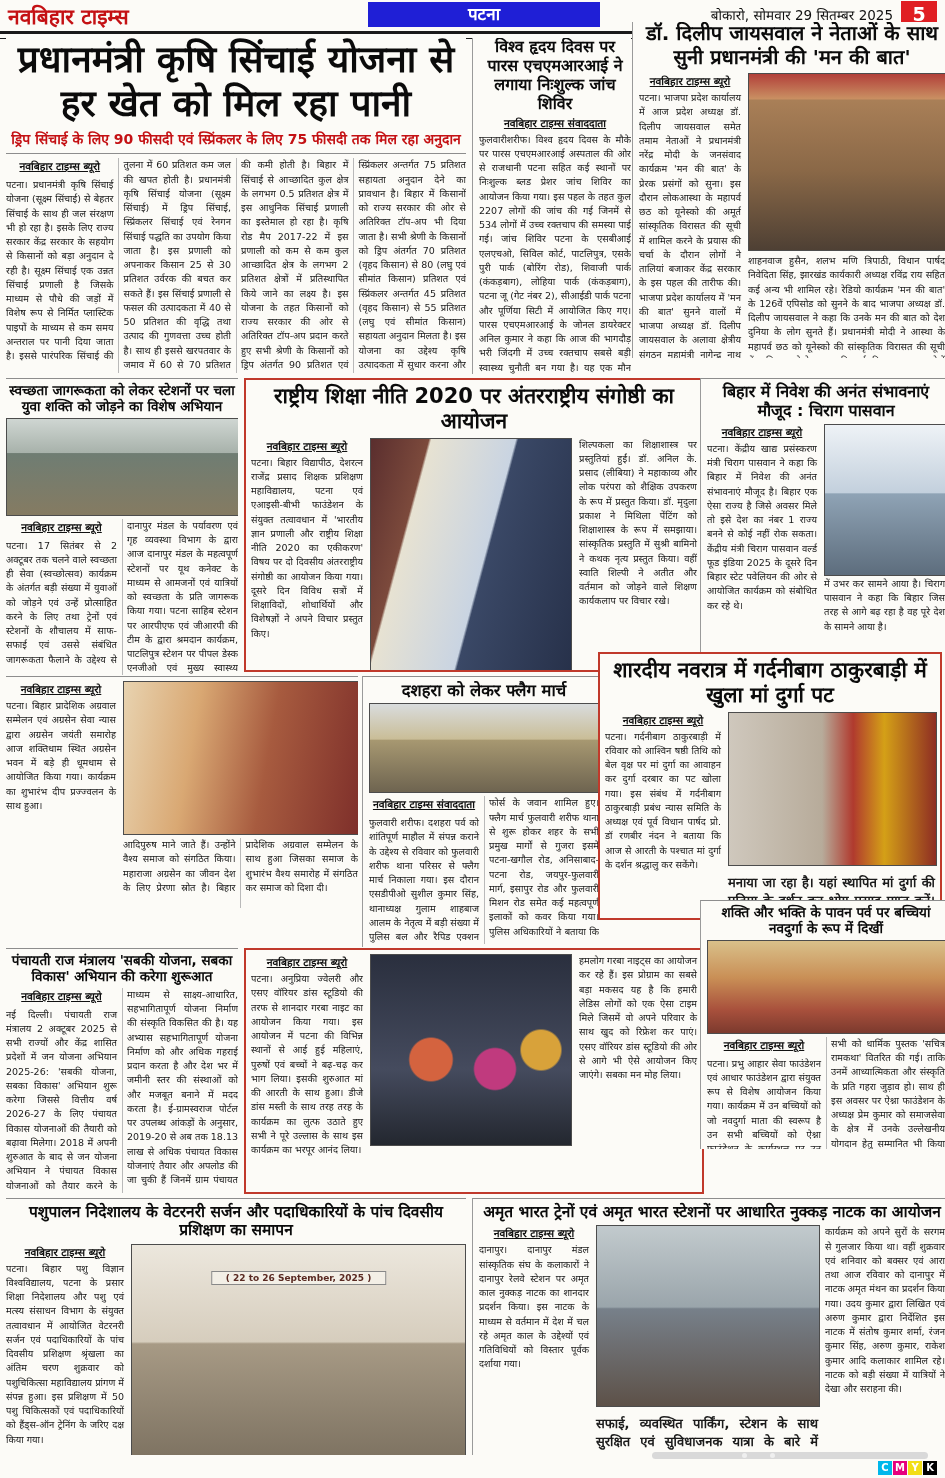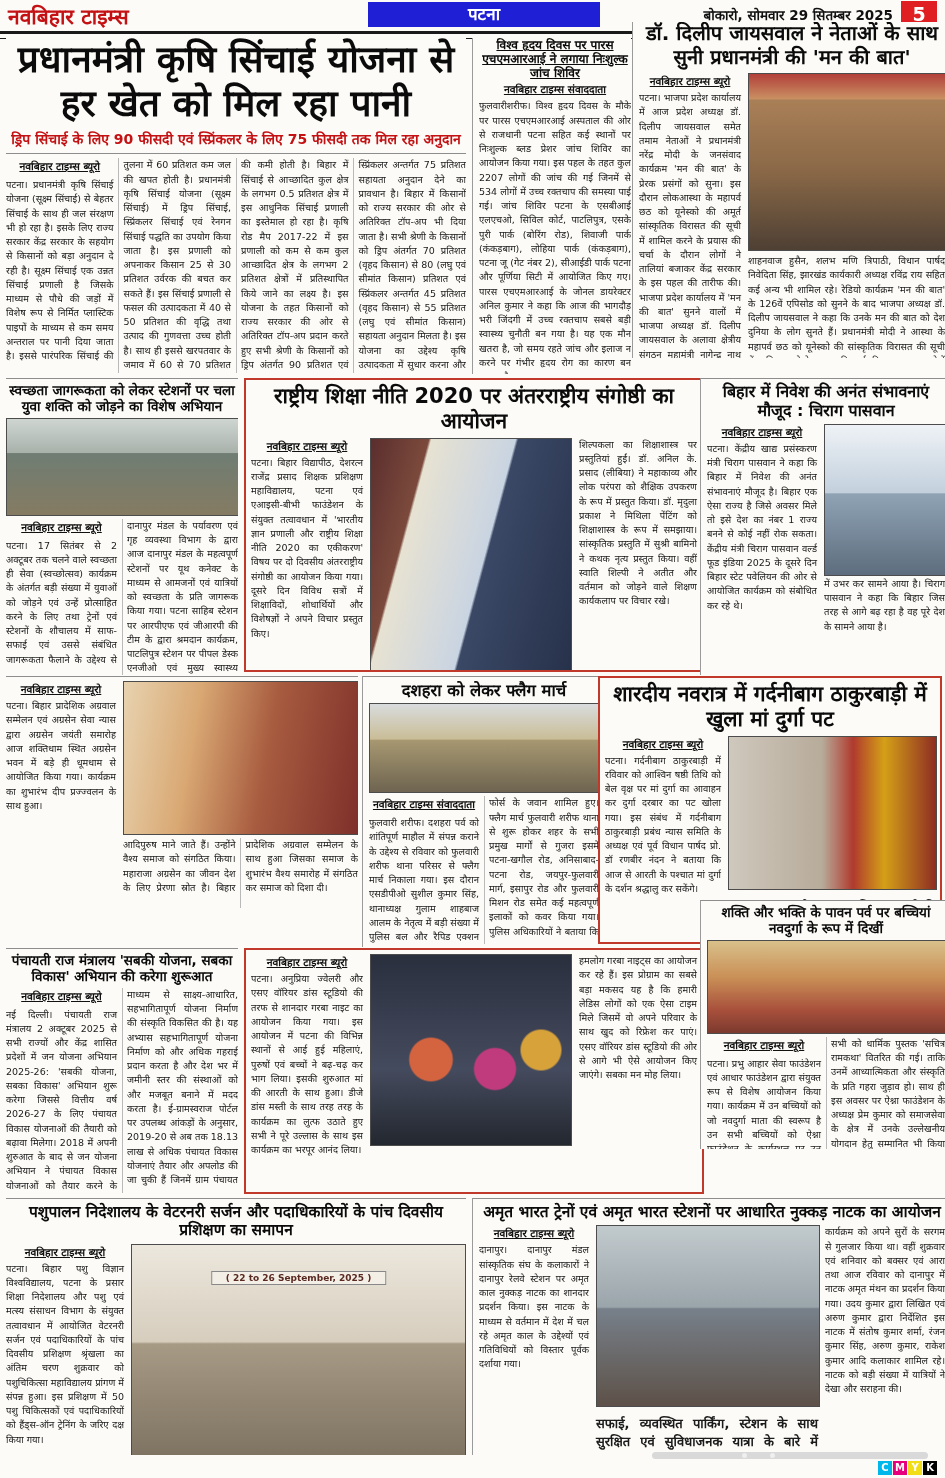--- a/index.html
+++ b/index.html
@@ -3,21 +3,21 @@
 <meta charset="utf-8">
 <style>
   html,body{margin:0;padding:0;background:#e9e7e2;}
   .page{position:relative;width:945px;height:1478px;background:#fcfbf7;margin:0 auto;
         font-family:"DejaVu Sans",sans-serif;color:#161616;overflow:hidden;}
   
   .masthead{position:absolute;left:0;top:0;width:945px;height:30px;}
   .paper-name{position:absolute;left:8px;top:2px;font-size:21px;font-weight:bold;color:#c41114;}
   .edition-box{position:absolute;left:368px;top:2px;width:232px;height:25px;background:#1f1fd6;
                color:#fff;font-size:17px;font-weight:bold;text-align:center;line-height:25px;}
-  .dateline{position:absolute;right:52px;top:6px;font-size:13.5px;font-weight:bold;color:#111;margin-left:8px;}
+  .dateline{position:absolute;right:52px;top:6px;font-size:13.5px;font-weight:normal;color:#111;margin-left:8px;}
   .pagenum-box{position:absolute;right:8px;top:1px;width:36px;height:27px;background:#e01f23;
                color:#fff;font-size:19px;font-weight:bold;text-align:center;line-height:27px;}
   .masthead-rule{position:absolute;left:0;top:31px;width:945px;height:4px;
                  border-top:3px solid #1a1a1a;border-bottom:1px solid #1a1a1a;}
   
   .art{position:absolute;overflow:hidden;background:#fcfbf7;}
   .hl{font-weight:bold;text-align:center;color:#0b0b0b;line-height:1.18;}
   .subhl{font-weight:bold;text-align:center;color:#c41114;}
   .byline{display:block;font-weight:bold;text-decoration:underline;text-align:center;
           font-size:10.5px;margin:1px auto 3px auto;color:#111;}
@@ -71,21 +71,21 @@
   <section class="art" style="left:6px;top:38px;width:460px;height:336px;">
     <h1 class="hl" style="font-size:37px;margin:0;">प्रधानमंत्री कृषि सिंचाई योजना से हर खेत को मिल रहा पानी</h1>
     <div class="subhl" style="font-size:14px;margin:4px 0 5px 0;">ड्रिप सिंचाई के लिए 90 फीसदी एवं स्प्रिंकलर के लिए 75 फीसदी तक मिल रहा अनुदान</div>
     <div class="body cols4 hrule-t" style="height:215px;">
       <span class="byline">नवबिहार टाइम्स ब्यूरो</span>
       <span>पटना। प्रधानमंत्री कृषि सिंचाई योजना (सूक्ष्म सिंचाई) से बेहतर सिंचाई के साथ ही जल संरक्षण भी हो रहा है। इसके लिए राज्य सरकार केंद्र सरकार के सहयोग से किसानों को बड़ा अनुदान दे रही है। सूक्ष्म सिंचाई एक उन्नत सिंचाई प्रणाली है जिसके माध्यम से पौधे की जड़ों में विशेष रूप से निर्मित प्लास्टिक पाइपों के माध्यम से कम समय अन्तराल पर पानी दिया जाता है। इससे पारंपरिक सिंचाई की तुलना में 60 प्रतिशत कम जल की खपत होती है। प्रधानमंत्री कृषि सिंचाई योजना (सूक्ष्म सिंचाई) में ड्रिप सिंचाई, स्प्रिंकलर सिंचाई एवं रेनगन सिंचाई पद्धति का उपयोग किया जाता है। इस प्रणाली को अपनाकर किसान 25 से 30 प्रतिशत उर्वरक की बचत कर सकते हैं। इस सिंचाई प्रणाली से फसल की उत्पादकता में 40 से 50 प्रतिशत की वृद्धि तथा उत्पाद की गुणवत्ता उच्च होती है। साथ ही इससे खरपतवार के जमाव में 60 से 70 प्रतिशत की कमी होती है। बिहार में सिंचाई से आच्छादित कुल क्षेत्र के लगभग 0.5 प्रतिशत क्षेत्र में इस आधुनिक सिंचाई प्रणाली का इस्तेमाल हो रहा है। कृषि रोड मैप 2017-22 में इस प्रणाली को कम से कम कुल आच्छादित क्षेत्र के लगभग 2 प्रतिशत क्षेत्रों में प्रतिस्थापित किये जाने का लक्ष्य है। इस योजना के तहत किसानों को राज्य सरकार की ओर से अतिरिक्त टॉप-अप प्रदान करते हुए सभी श्रेणी के किसानों को ड्रिप अंतर्गत 90 प्रतिशत एवं स्प्रिंकलर अन्तर्गत 75 प्रतिशत सहायता अनुदान देने का प्रावधान है। बिहार में किसानों को राज्य सरकार की ओर से अतिरिक्त टॉप-अप भी दिया जाता है। सभी श्रेणी के किसानों को ड्रिप अंतर्गत 70 प्रतिशत (वृहद किसान) से 80 (लघु एवं सीमांत किसान) प्रतिशत एवं स्प्रिंकलर अन्तर्गत 45 प्रतिशत (वृहद किसान) से 55 प्रतिशत (लघु एवं सीमांत किसान) सहायता अनुदान मिलता है। इस योजना का उद्देश्य कृषि उत्पादकता में सुधार करना और कुशल जल प्रबंधन के माध्यम से जल संसाधनों का बेहतर उपयोग सुनिश्चित करना है।</span>
     </div>
   </section>
 
   <section class="art vrule-l" style="left:472px;top:38px;width:152px;height:336px;">
-    <h2 class="hl" style="font-size:12px;margin:0 0 2px 0;text-decoration:underline;">विश्व हृदय दिवस पर पारस एचएमआरआई ने लगाया निःशुल्क जांच शिविर</h2>
+    <h2 class="hl" style="font-size:16px;margin:0 0 2px 0;">विश्व हृदय दिवस पर पारस एचएमआरआई ने लगाया निःशुल्क जांच शिविर</h2>
     <span class="byline">नवबिहार टाइम्स संवाददाता</span>
     <div class="body" style="height:290px;">फुलवारीशरीफ। विश्व हृदय दिवस के मौके पर पारस एचएमआरआई अस्पताल की ओर से राजधानी पटना सहित कई स्थानों पर निःशुल्क ब्लड प्रेशर जांच शिविर का आयोजन किया गया। इस पहल के तहत कुल 2207 लोगों की जांच की गई जिनमें से 534 लोगों में उच्च रक्तचाप की समस्या पाई गई। जांच शिविर पटना के एसबीआई एलएचओ, सिविल कोर्ट, पाटलिपुत्र, एसके पुरी पार्क (बोरिंग रोड), शिवाजी पार्क (कंकड़बाग), लोहिया पार्क (कंकड़बाग), पटना जू (गेट नंबर 2), सीआईडी पार्क पटना और पूर्णिया सिटी में आयोजित किए गए। पारस एचएमआरआई के जोनल डायरेक्टर अनिल कुमार ने कहा कि आज की भागदौड़ भरी जिंदगी में उच्च रक्तचाप सबसे बड़ी स्वास्थ्य चुनौती बन गया है। यह एक मौन खतरा है, जो समय रहते जांच और इलाज न करने पर गंभीर हृदय रोग का कारण बन सकता है।</div>
   </section>
 
   <section class="art vrule-l" style="left:632px;top:22px;width:306px;height:336px;">
     <h1 class="hl" style="font-size:20px;margin:0 0 4px 0;">डॉ. दिलीप जायसवाल ने नेताओं के साथ सुनी प्रधानमंत्री की 'मन की बात'</h1>
     <div class="row">
       <div style="width:102px;flex:none;">
         <span class="byline">नवबिहार टाइम्स ब्यूरो</span>
         <div class="body" style="height:268px;">पटना। भाजपा प्रदेश कार्यालय में आज प्रदेश अध्यक्ष डॉ. दिलीप जायसवाल समेत तमाम नेताओं ने प्रधानमंत्री नरेंद्र मोदी के जनसंवाद कार्यक्रम 'मन की बात' के प्रेरक प्रसंगों को सुना। इस दौरान लोकआस्था के महापर्व छठ को यूनेस्को की अमूर्त सांस्कृतिक विरासत की सूची में शामिल करने के प्रयास की चर्चा के दौरान लोगों ने तालियां बजाकर केंद्र सरकार के इस पहल की तारीफ की। भाजपा प्रदेश कार्यालय में 'मन की बात' सुनने वालों में भाजपा अध्यक्ष डॉ. दिलीप जायसवाल के अलावा क्षेत्रीय संगठन महामंत्री नागेन्द्र नाथ त्रिपाठी, संगठन महामंत्री भीखूभाई दलसानिया, सांसद रविशंकर प्रसाद, राधामोहन सिंह, राष्ट्रीय मंत्री ऋतुराज सिन्हा, राष्ट्रीय प्रवक्ता</div>
@@ -149,21 +149,21 @@
 
   <section class="art hrule-t vrule-l" style="left:362px;top:676px;width:230px;height:266px;">
     <h2 class="hl" style="font-size:16.5px;margin:0 0 3px 0;">दशहरा को लेकर फ्लैग मार्च</h2>
     <div class="photo ph-police" style="width:100%;height:88px;"></div>
     <div class="body cols2" style="height:148px;margin-top:3px;">
       <span class="byline">नवबिहार टाइम्स संवाददाता</span>
       <span>फुलवारी शरीफ। दशहरा पर्व को शांतिपूर्ण माहौल में संपन्न कराने के उद्देश्य से रविवार को फुलवारी शरीफ थाना परिसर से फ्लैग मार्च निकाला गया। इस दौरान एसडीपीओ सुशील कुमार सिंह, थानाध्यक्ष गुलाम शाहबाज आलम के नेतृत्व में बड़ी संख्या में पुलिस बल और रैपिड एक्शन फोर्स के जवान शामिल हुए। फ्लैग मार्च फुलवारी शरीफ थाना से शुरू होकर शहर के सभी प्रमुख मार्गों से गुजरा इसमें पटना-खगौल रोड, अनिसाबाद-पटना रोड, जयपुर-फुलवारी मार्ग, इसापुर रोड और फुलवारी मिशन रोड समेत कई महत्वपूर्ण इलाकों को कवर किया गया। पुलिस अधिकारियों ने बताया कि दशहरा के दौरान शांति और कानून व्यवस्था बनाए रखने के लिए लगातार गश्ती और निगरानी की जाएगी। फ्लैग मार्च का उद्देश्य लोगों में सुरक्षा का माहौल बनाना और असामाजिक तत्वों को कड़ा संदेश देना है।</span>
     </div>
   </section>
 
-  <section class="art redbox" style="left:598px;top:676px;width:330px;height:256px;">
+  <section class="art redbox" style="left:598px;top:652px;width:330px;height:256px;">
     <h1 class="hl" style="font-size:21px;margin:0 0 4px 0;">शारदीय नवरात्र में गर्दनीबाग ठाकुरबाड़ी में खुला मां दुर्गा पट</h1>
     <div class="row">
       <div style="width:116px;flex:none;">
         <span class="byline">नवबिहार टाइम्स ब्यूरो</span>
         <div class="body" style="height:180px;">पटना। गर्दनीबाग ठाकुरबाड़ी में रविवार को आश्विन षष्ठी तिथि को बेल वृक्ष पर मां दुर्गा का आवाहन कर दुर्गा दरबार का पट खोला गया। इस संबंध में गर्दनीबाग ठाकुरबाड़ी प्रबंध न्यास समिति के अध्यक्ष एवं पूर्व विधान पार्षद प्रो. डॉ रणबीर नंदन ने बताया कि आज से आरती के पश्चात मां दुर्गा के दर्शन श्रद्धालु कर सकेंगे।</div>
       </div>
       <div style="flex:1;">
         <div class="photo ph-durga" style="width:100%;height:152px;"></div>
         <div class="caption">मनाया जा रहा है। यहां स्थापित मां दुर्गा की प्रतिमा के दर्शन कर भोग प्रसाद प्राप्त करें। इस मौके पर कई श्रद्धालु मौजूद थे।</div>
       </div>

